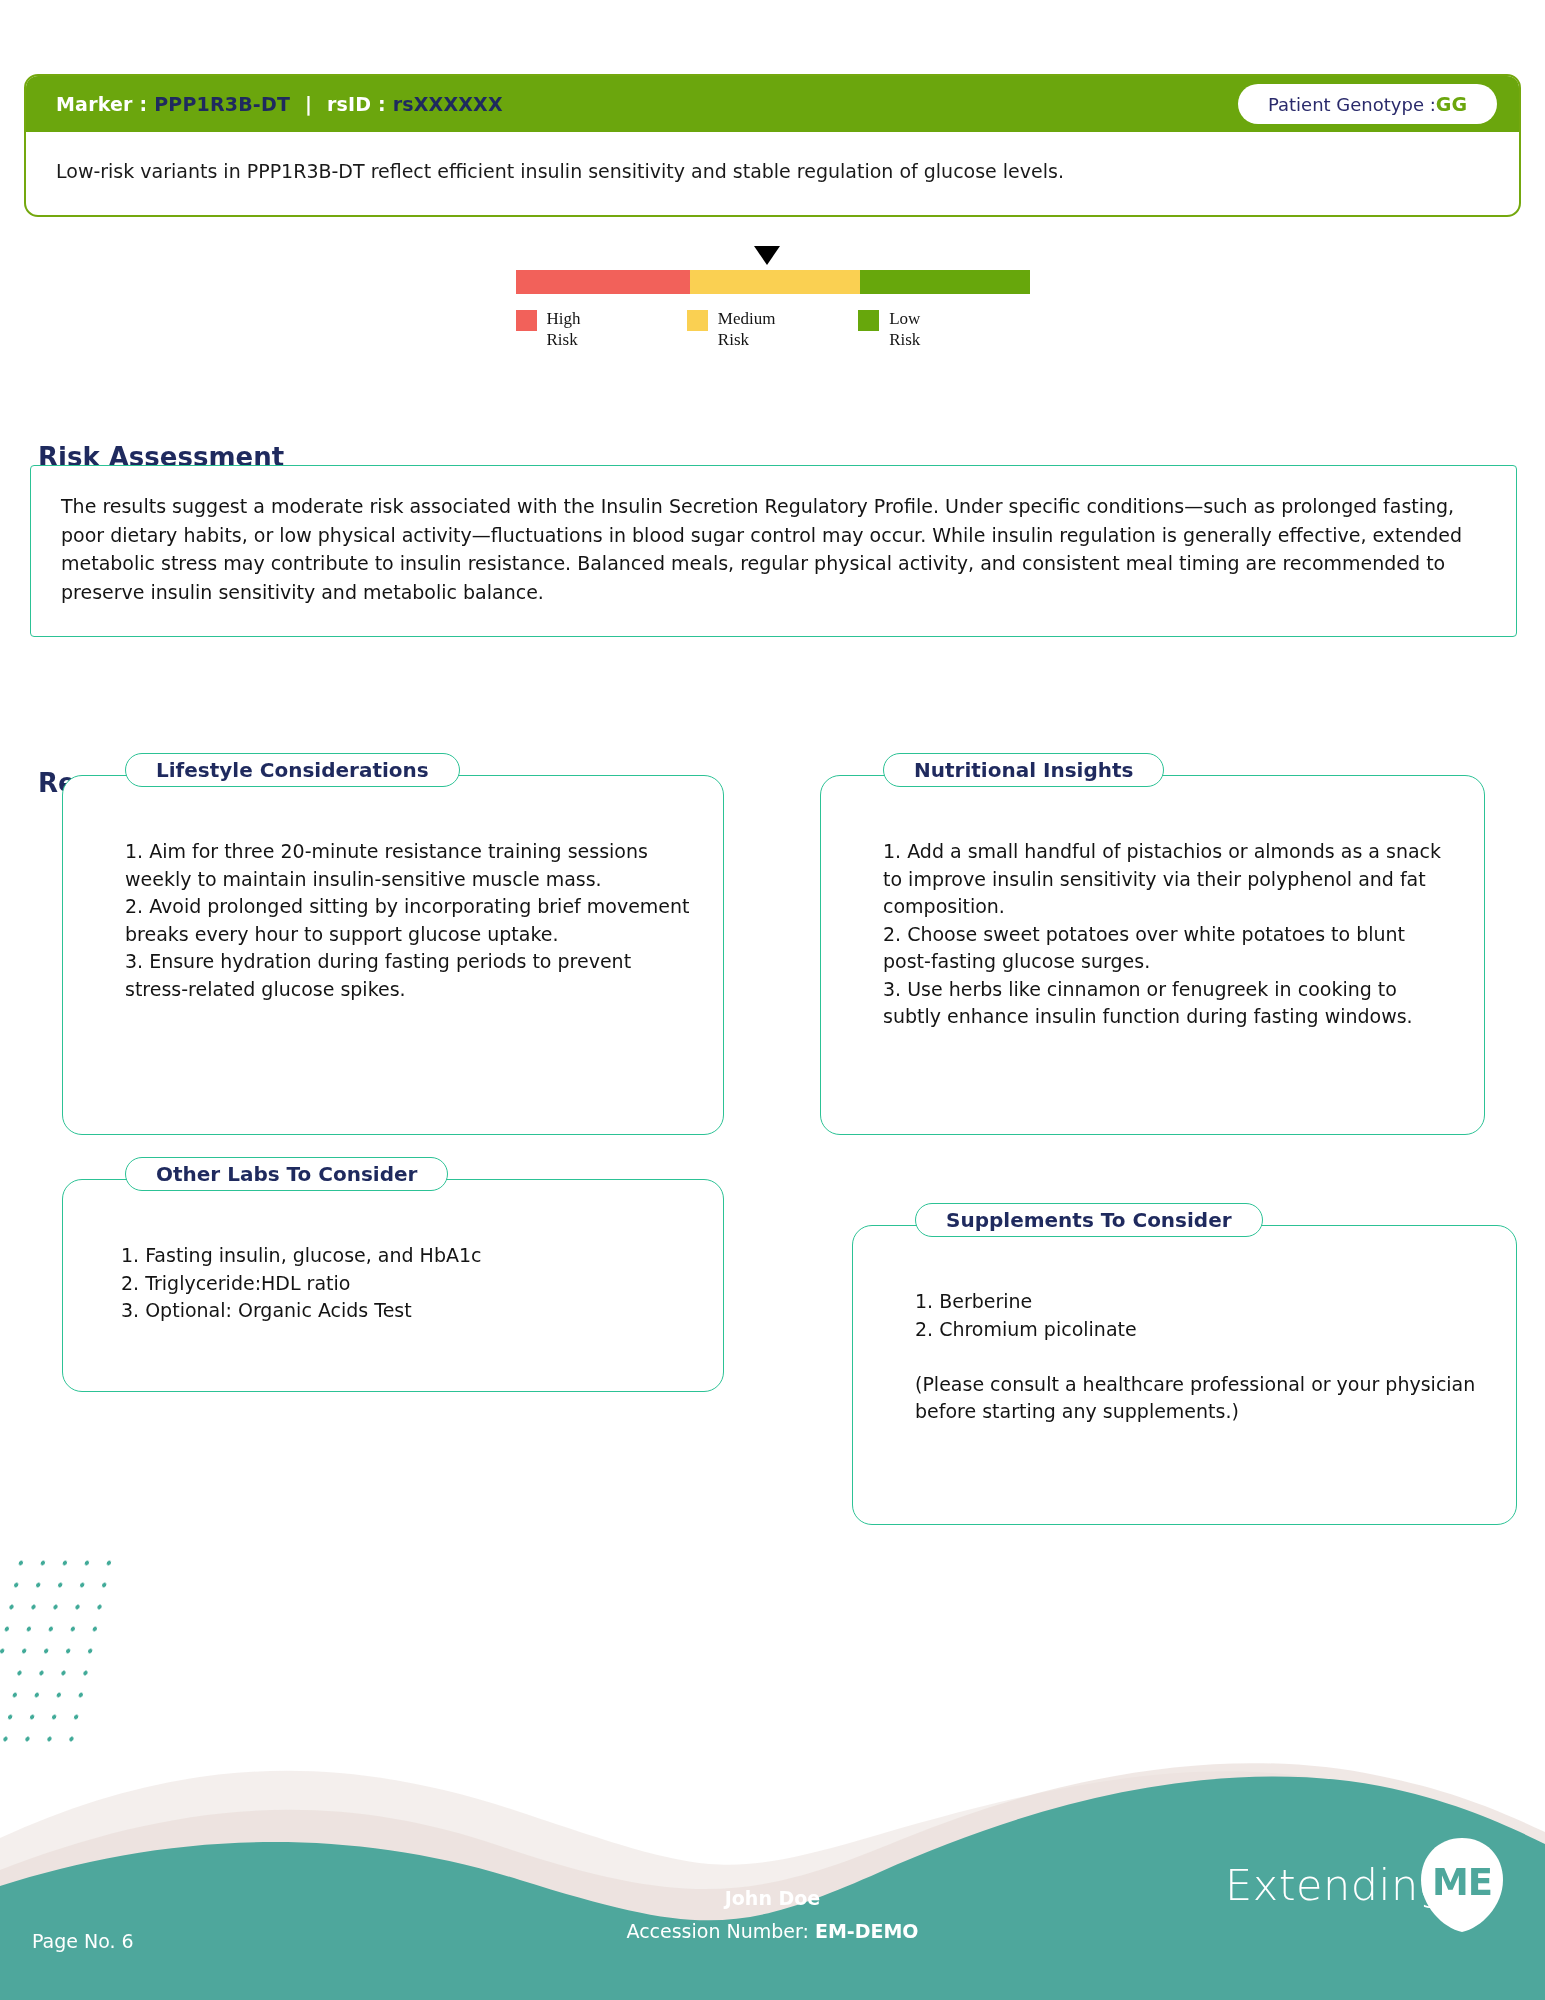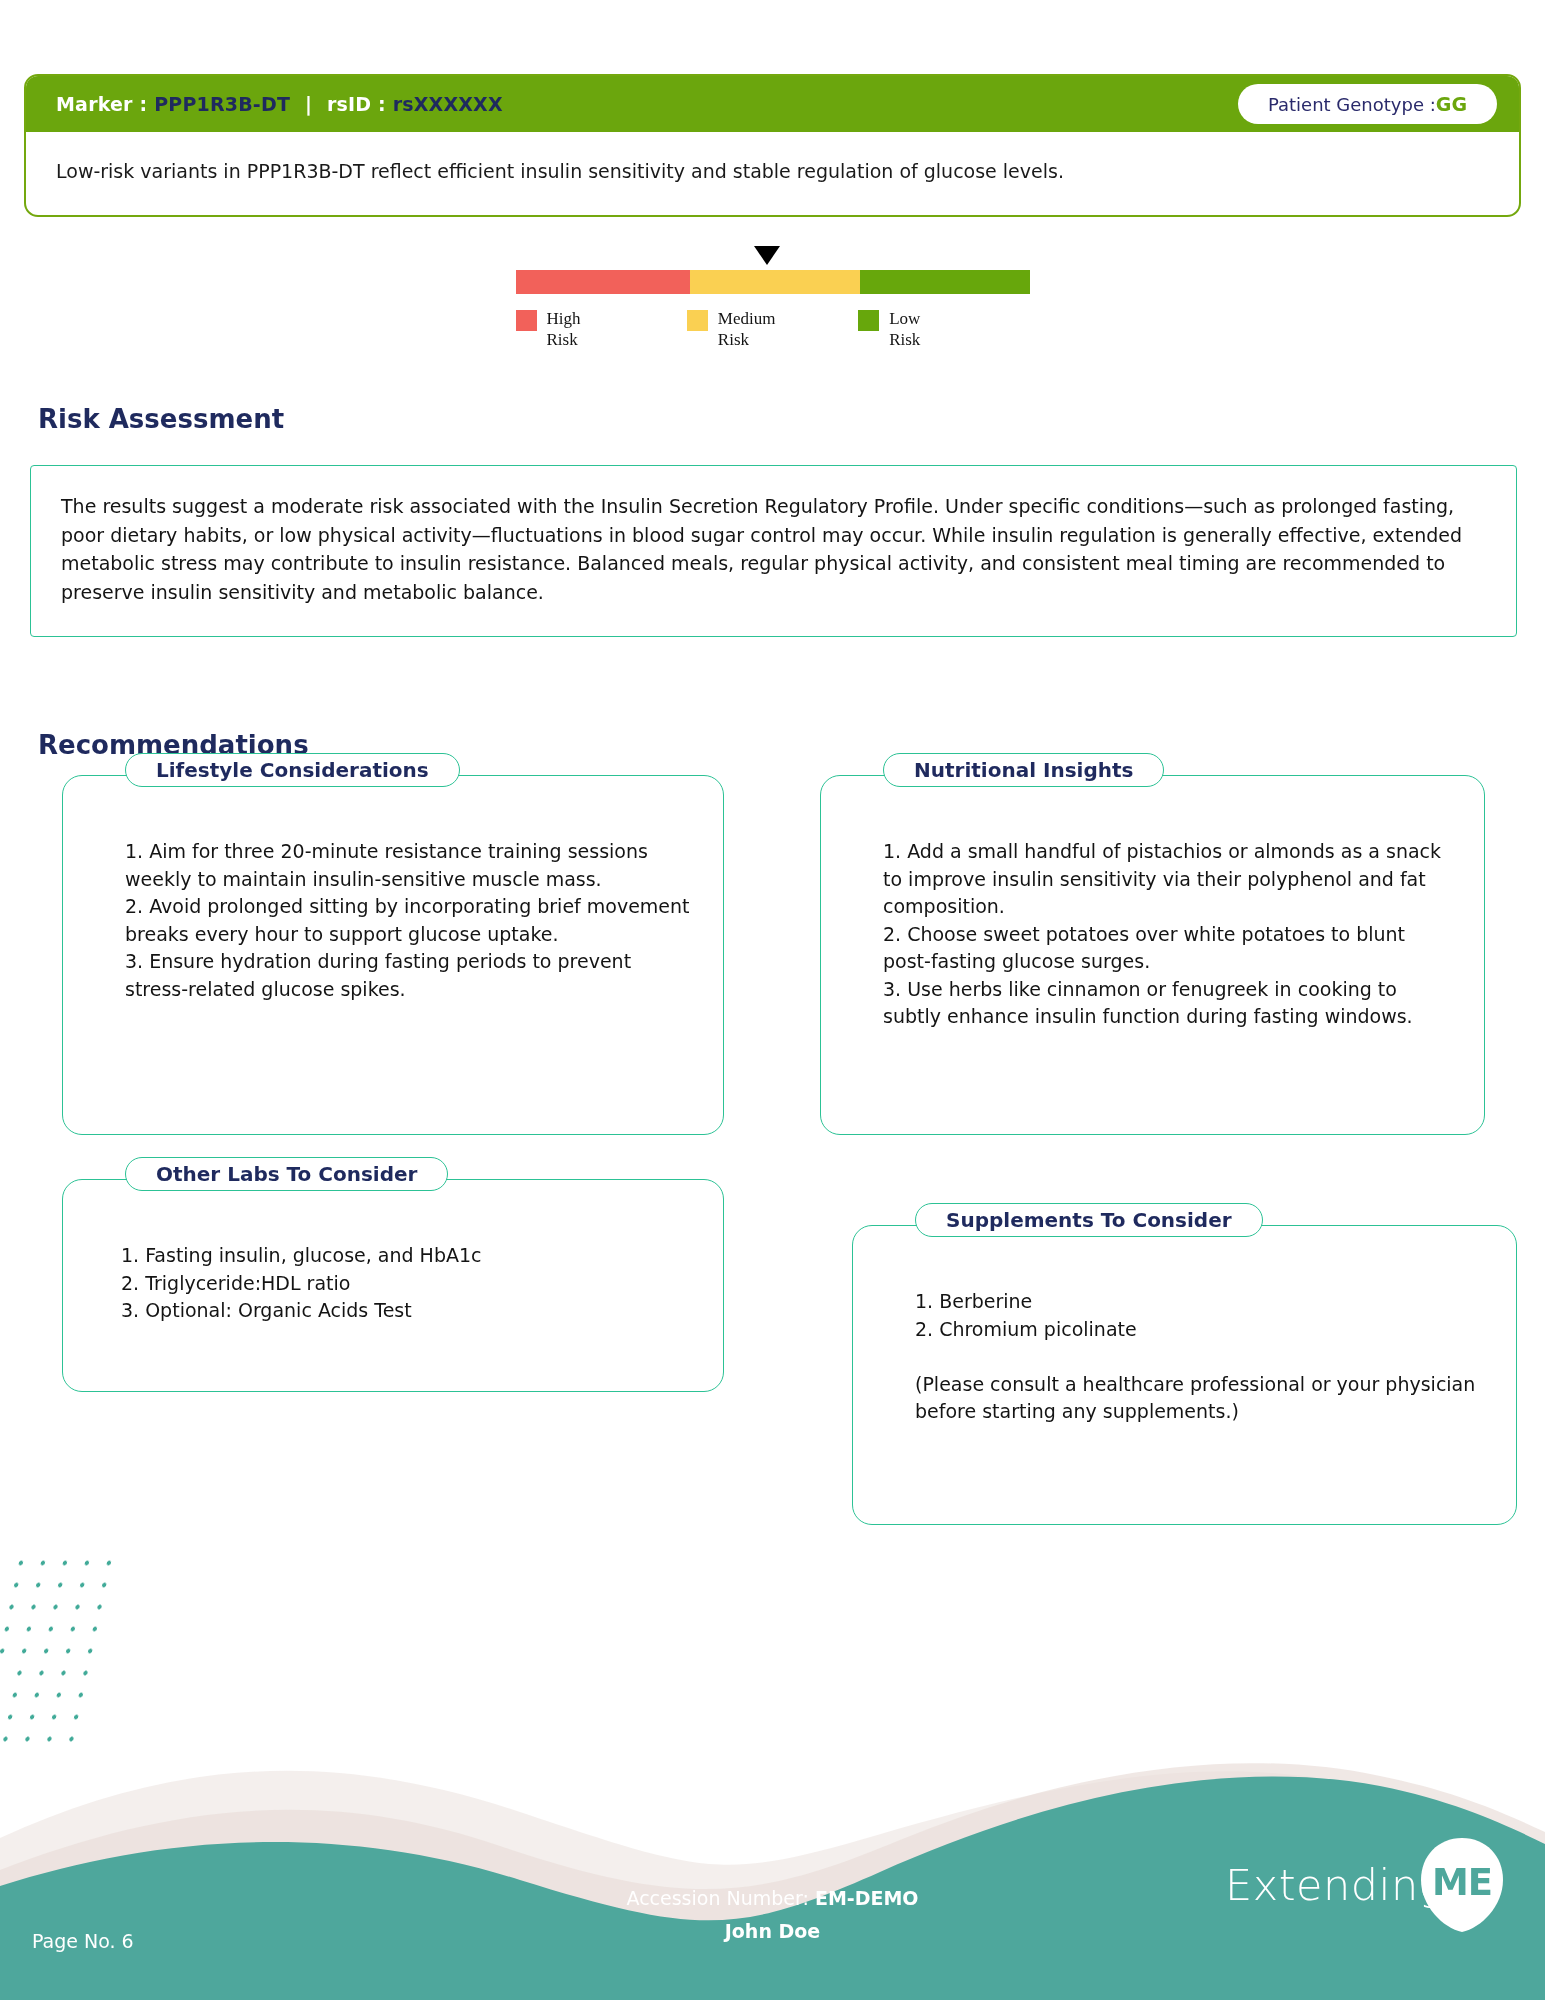--- a/index.html
+++ b/index.html
@@ -45,21 +45,21 @@
   .seg.high { background:#F2615A; flex: 1.02 0 0; }
   .seg.med  { background:#FAD052; flex: 1.0 0 0; }
   .seg.low  { background:#67A70C; flex: 0.99 0 0; }
   .legend { display:flex; width: 514px; margin-top: 14px; }
   .legend-item { flex:1; display:flex; gap:10px; align-items:flex-start;font-family:Liberation Serif, serif; }
   .legend-sq { width:21px; height:21px; flex:none; margin-top:2px; }
   .legend-text { font-size:17px; color:#141414; line-height:1.25; }
 
   
   .sec-head {
-    position:absolute; font-size: 26px; font-weight: bold; color:#1F2A5E;
+    position:absolute; font-size: 26px; font-weight: bold; color:#1F2A5E;margin-top:38px;
   }
 
   
   .risk-box {
     position:absolute; left:30px; top:465px; width:1487px;
     border:1.6px solid #2CC295; border-radius:4px; background:#fff;
     padding: 26px 30px 30px 30px;
   }
   .risk-text { font-size:19px; line-height:1.5; color:#141414; }
 
@@ -201,25 +201,25 @@
   <div class="footer">
     <svg width="1545" height="280" viewBox="0 0 1545 280">
       <path d="M0,118 C170,40 330,28 520,92 C700,152 720,160 860,120 C1010,76 1180,30 1340,62 C1430,80 1500,108 1545,128 L1545,280 L0,280 Z" fill="#F2ECEA" opacity="0.85"></path>
       <path d="M0,150 C160,88 320,64 500,126 C690,190 760,178 900,120 C1060,54 1230,24 1380,56 C1460,72 1510,96 1545,112 L1545,280 L0,280 Z" fill="#E9DEDA" opacity="0.7"></path>
       <path d="M0,166 C150,118 330,100 520,160 C700,216 740,214 880,152 C1040,80 1220,36 1380,66 C1460,82 1512,108 1545,124 L1545,280 L0,280 Z" fill="#4EA79C"></path>
     </svg>
 
     <div class="page-no">Page No. 6</div>
 
     <div class="footer-text">
+      <div><b>John Doe</b></div>
       <div>
         <span>Accession Number:</span>
         <b>EM-DEMO</b>
       </div>
-      <div><b>John Doe</b></div>
     </div>
 
     <div class="logo">
       <span class="logo-word">Extending</span>
       <span class="logo-blob">
         <svg width="86" height="98" viewBox="0 0 86 98" style="position:absolute;inset:0">
           <path d="M43,2 C67,2 84,20 84,44 C84,70 62,92 43,96 C24,92 2,70 2,44 C2,20 19,2 43,2 Z" fill="#ffffff"></path>
         </svg>
         <span class="logo-me">ME</span>
       </span>

